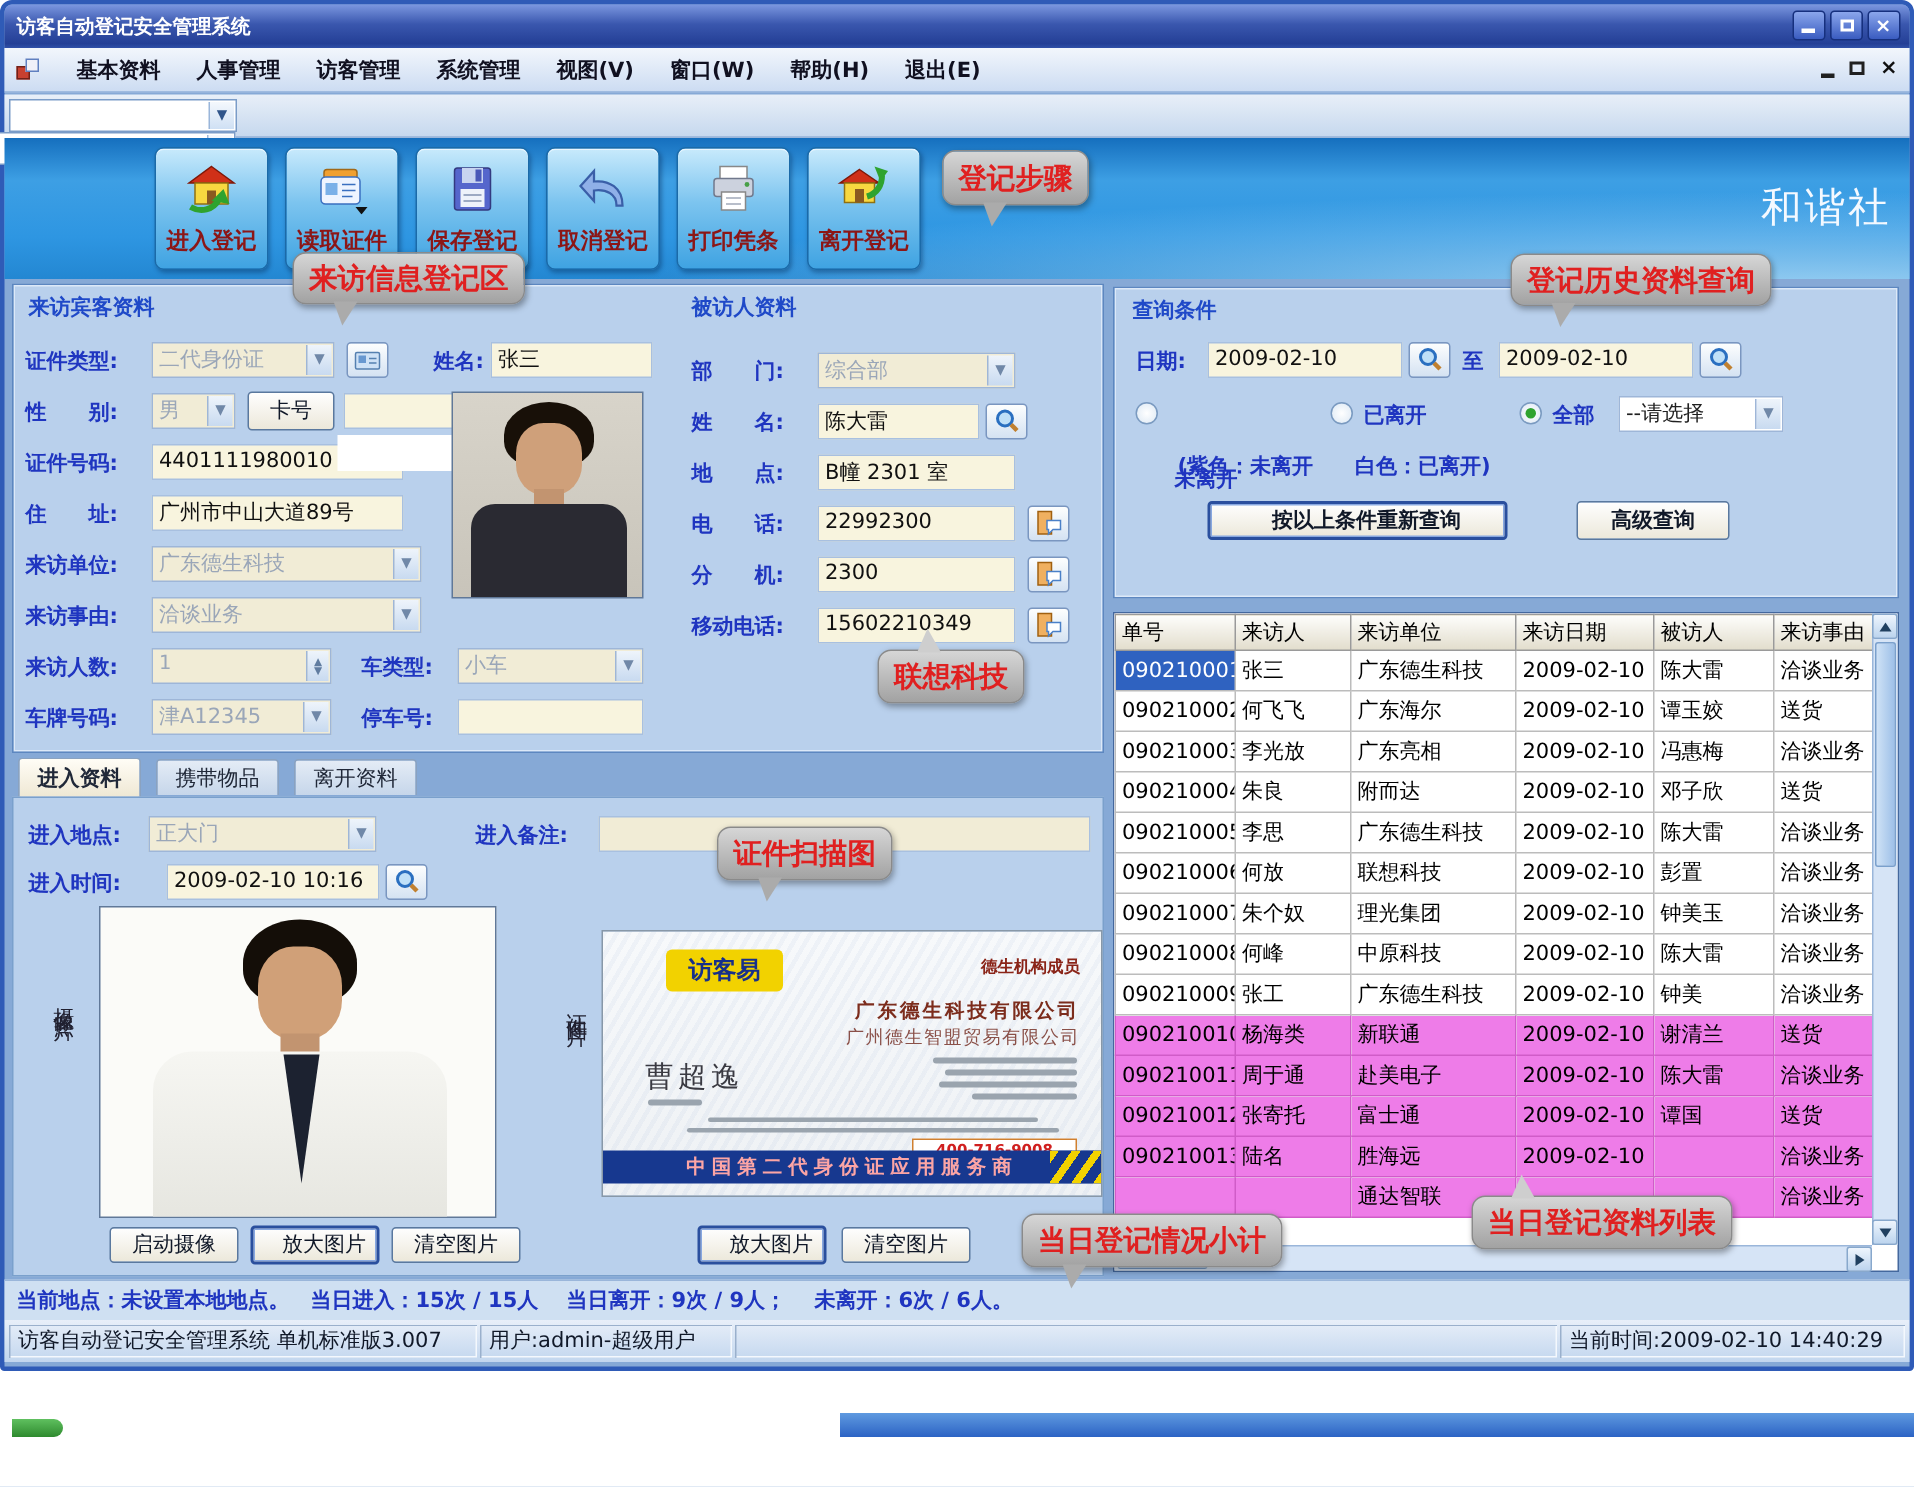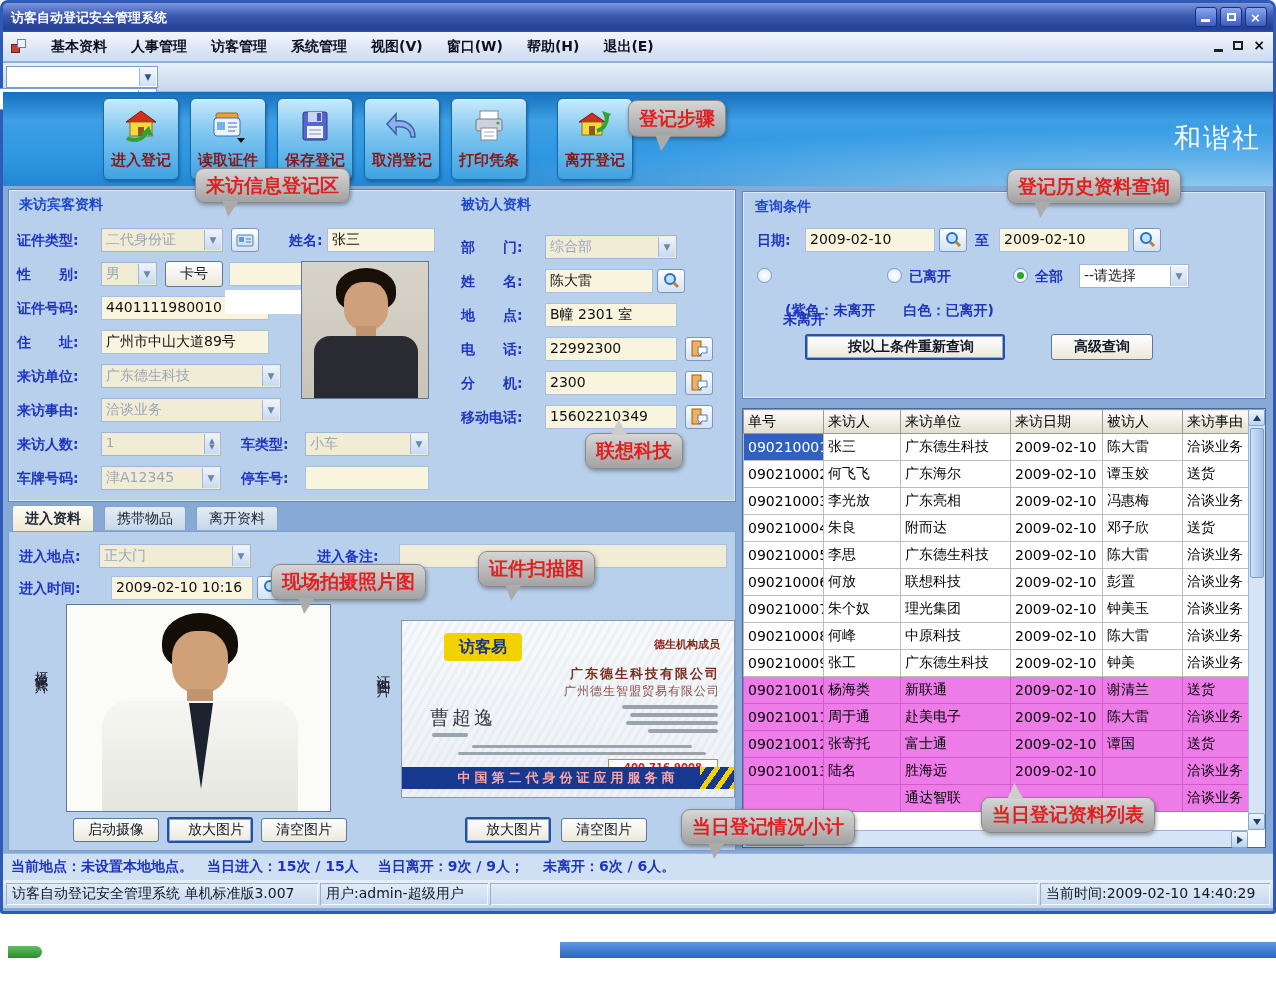--- a/index.html
+++ b/index.html
@@ -264,21 +264,21 @@
                 <rect x="8" y="2" width="18" height="10" fill="#fff" stroke="#888"></rect>
                 <rect x="4" y="10" width="26" height="12" rx="2" fill="#ccd2de" stroke="#70788c"></rect>
                 <circle cx="26" cy="14" r="1.6" fill="#48a048"></circle>
                 <rect x="9" y="19" width="16" height="12" fill="#fff" stroke="#888"></rect>
                 <line x1="12" y1="23" x2="22" y2="23" stroke="#a0a8b8"></line>
                 <line x1="12" y1="27" x2="22" y2="27" stroke="#a0a8b8"></line>
               </svg>
             </div>
             <div class="tlabel">打印凭条</div>
           </div>
-          <div class="tbtn" style="left: 554px;">
+          <div class="tbtn" style="left: 535px;">
             <div class="ticon">
               <svg width="36" height="34" viewBox="0 0 34 34">
                 <polygon points="14,4 27,13 1,13" fill="#d03018" stroke="#801808"></polygon>
                 <rect x="4" y="13" width="20" height="13" fill="#f8d840" stroke="#907010"></rect>
                 <rect x="11" y="17" width="6" height="9" fill="#8a5a20"></rect>
                 <path d="M19 22 C26 20 29 14 29 8" stroke="#2fa32f" stroke-width="4" fill="none"></path>
                 <polygon points="24,2 33,5 28,12" fill="#2fa32f"></polygon>
               </svg>
             </div>
             <div class="tlabel">离开登记</div>
@@ -658,21 +658,20 @@
       <div class="ssec" style="width:312px;">访客自动登记安全管理系统 单机标准版3.007</div>
       <div class="ssec" style="width:168px;">用户:admin-超级用户</div>
       <div class="ssec" style="flex:1;"></div>
       <div class="ssec" style="width:230px;">当前时间:2009-02-10 14:40:29</div>
     </div>
 
     <div class="co down" style="left:625px; top:97px; height:37px;">登记步骤</div>
     <div class="co down" style="left:192px; top:165px; height:35px;">来访信息登记区</div>
     <div class="co down" style="left:1004px; top:166px; height:35px;">登记历史资料查询</div>
     <div class="co up" style="left:582px; top:430px; height:36px;">联想科技</div>
-    <div class="co down" style="left:268px; top:561px; height:36px;">现场拍摄照片图</div>
     <div class="co down" style="left:475px; top:548px; height:36px;">证件扫描图</div>
     <div class="co down" style="left:678px; top:806px; height:36px;">当日登记情况小计</div>
     <div class="co up" style="left:978px; top:794px; height:36px;">当日登记资料列表</div>
   </div>
 
   <div class="taskstrip"></div>
   <div class="startstub"></div>
 </div>
 
 </body></html>

